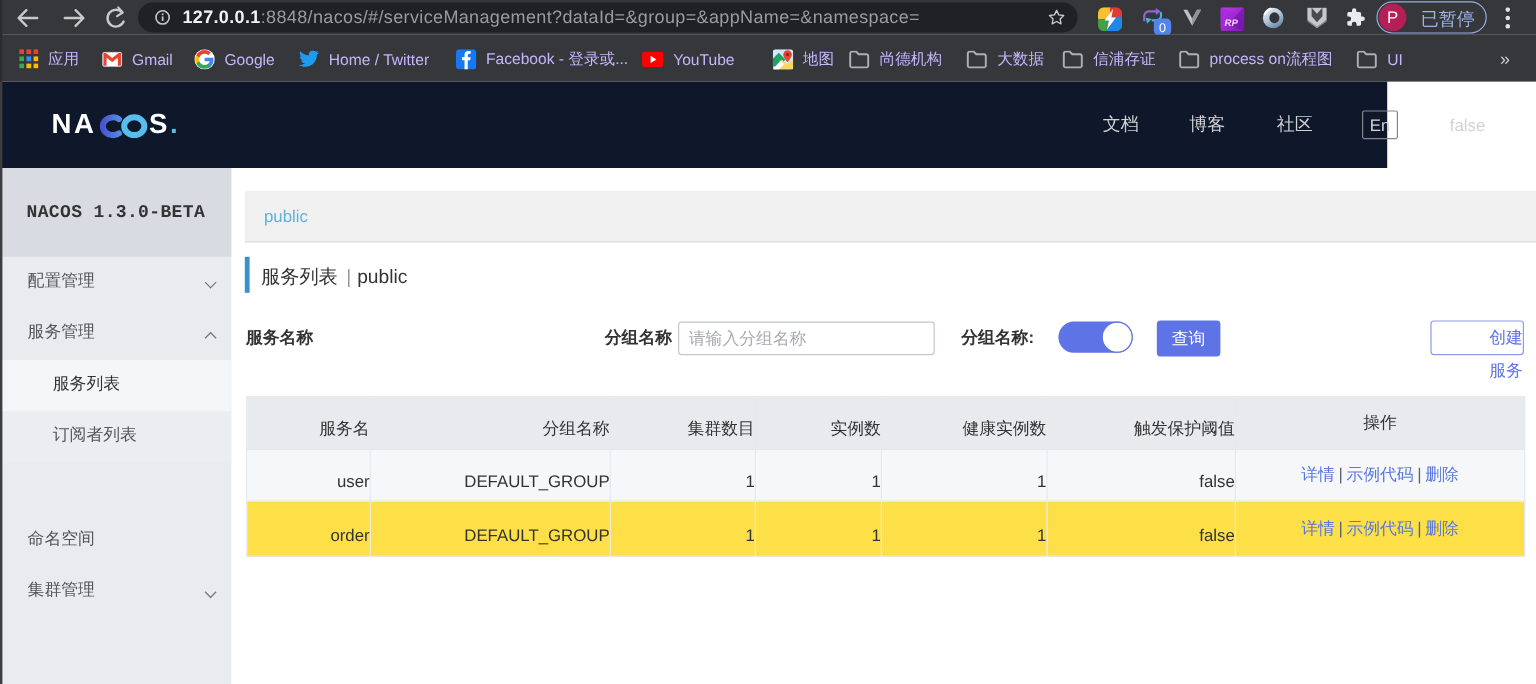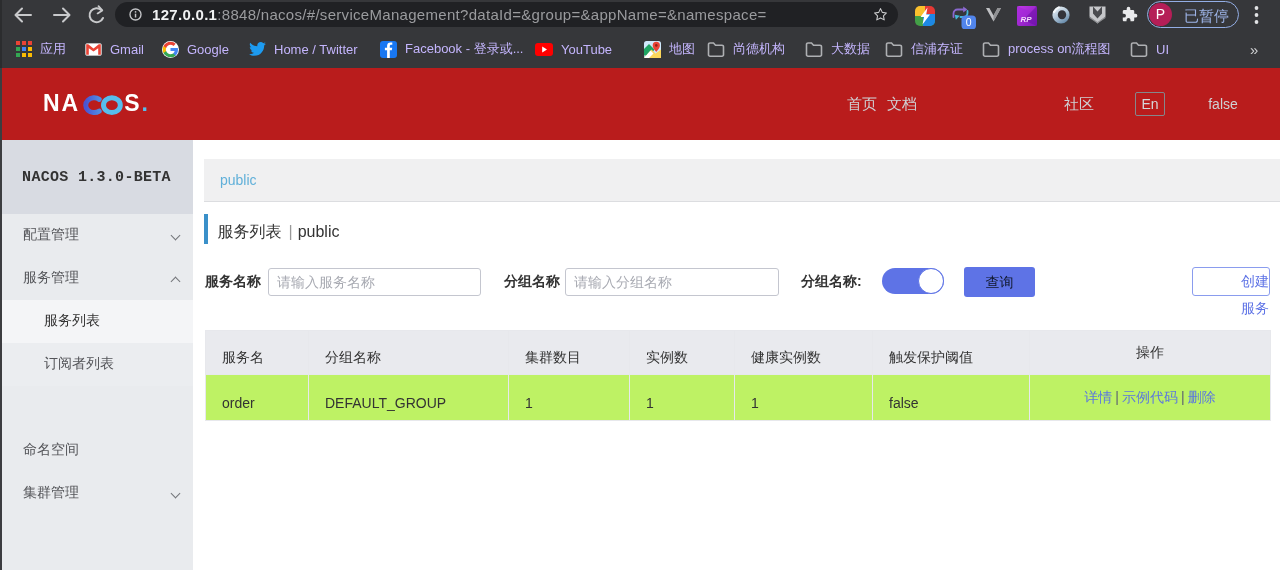--- a/index.html
+++ b/index.html
@@ -11,21 +11,21 @@
 #bookmarks { position:absolute; left:0; top:29px; width:1280px; height:39px; background:#36373a; }
 #navicons { position:absolute; top:3px; left:0; height:24px; color:#c8c9cb; }
 #pill { position:absolute; left:115px; top:2px; width:783px; height:25px; border-radius:13px; background:#202124; color:#9a9b9e; font-size:15px; line-height:25px; }
 #pill .url { position:absolute; left:37px; top:0; white-space:nowrap; letter-spacing:0.3px; }
 #pill .url b { color:#f1f2f3; font-weight:700;text-align:right; }
 .bm-item { position:absolute; top:10px; height:20px; display:flex; align-items:center; color:#c4b5fd; font-size:13px; white-space:nowrap; }
 .bm-item .ic { margin-right:8px; display:flex; }
 .ext { position:absolute; top:6px; }
 
 
-#nacos-header { position:absolute; left:0; top:68px; width:1280px; height:72px; background:#b91c1c; }
+#nacos-header { position:absolute; left:0; top:68px; width:1156px; height:72px; background:#0f172a; }
 #logo { position:absolute; left:43px; top:23px; height:24px; display:flex; align-items:center; color:#fff; font-weight:700; font-size:23px; letter-spacing:2px; }
 .nav-item { position:absolute; top:0; height:72px; line-height:72px; color:#cfd1d4; font-size:15px; text-align:center; }
 
 
 #sidebar { position:absolute; left:0; top:140px; width:193px; height:532px; background:#e9ebee;font-family:Liberation Mono, monospace; }
 #side-title { position:absolute; left:0; top:0; width:193px; height:74px; background:#d8dbe2; color:#333; font-weight:700; font-size:15px; display:flex; align-items:center; justify-content:center; letter-spacing:0.3px; }
 .mi { position:absolute; left:0; width:193px; height:43px; line-height:43px; font-size:14px; color:#545559; padding-left:23px; }
 .mi.sub { padding-left:44px; background:#ebedf0; }
 .mi.sel { background:#f4f5f7; color:#333; }
 .chev { position:absolute; right:14px; top:18px; width:8px; height:8px; }
@@ -40,28 +40,28 @@
 #pagetitle .bar { position:absolute; left:0; top:-4px; width:4px; height:30px; background:#3a90c9; }
 #pagetitle .txt { position:absolute; left:13.5px; top:0; line-height:28px; font-size:16px; color:#333; font-weight:500; white-space:nowrap; }
 #pagetitle .sep { color:#999; font-weight:400; padding:0 5px 0 7px; }
 
 #formrow { position:absolute; left:0; top:127px; width:1087px; height:30px; }
 .flabel { position:absolute; top:0; line-height:29px; font-size:14px; font-weight:700; color:#333; }
 .finput { position:absolute; top:1px; height:28px; border:1px solid #c4c6cf; border-radius:3px; background:#fff; font-size:14px; color:#333; padding-left:8px; font-family:"Liberation Sans",sans-serif; }
 .finput::placeholder { color:#a8aab2; opacity:1; }
 #toggle { position:absolute; left:689px; top:1px; width:62px; height:26px; border-radius:13px; background:#5e73e6; }
 #toggle .knob { position:absolute; right:0px; top:0px; width:26px; height:26px; border-radius:50%; background:#fff; border:1px solid #5e73e6; }
-#btn-query { position:absolute; left:771px; top:0; width:71px; height:30px; background:#5e73e6; border-radius:3px; color:#0f172a; font-size:14px; text-align:center; line-height:30px; }
+#btn-query { position:absolute; left:771px; top:0; width:53px; height:30px; background:#5e73e6; border-radius:3px; color:#ffffff; font-size:14px; text-align:center; line-height:30px; }
 #btn-create { position:absolute; left:999px; top:0; width:78px; height:29px; background:#fff; border:1px solid #8a9cee; border-radius:3px; color:#5e73e6; font-size:14px; text-align:center; line-height:27px;padding-left:48px; }
 
 table#svc { position:absolute; left:12px; top:190px; width:1065px; border-collapse:collapse; table-layout:fixed; font-size:14px; color:#333; }
-#svc th, #svc td { border:1px solid #e7e8ec; font-weight:400; text-align:left; padding:10px 0 0 16px; }
+#svc th, #svc td { border:1px solid #e7e8ec; font-weight:400; text-align:right; padding:10px 0 0 16px; }
 #svc thead tr { height:44px; background:#e9eaee; }
 #svc tbody tr.r1 { height:43px; background:#f6f7f9; }
-#svc tbody tr.r2 { height:46px; background:#bef264; }
+#svc tbody tr.r2 { height:46px; background:#fde047; }
 #svc th.op, #svc td.op { text-align:center; padding:0; }
 #svc a { color:#5b78de; text-decoration:none; } #svc td.op a.p { margin:0 3px; color:#5c6270; }
 
 #left-edge { position:absolute; left:0; top:0; width:2px; height:570px; background:#3c3d40; }
 </style>
 </head>
 <body>
 
 <div id="topbar">
   <svg id="navicons" width="150" height="24" viewBox="0 0 150 24">
@@ -250,22 +250,22 @@
             <stop offset="0" stop-color="#4a55d2"></stop>
             <stop offset="1" stop-color="#4f8ae2"></stop>
           </linearGradient>
         </defs>
       <path d="M17.2 5.3 A8.4 7.4 0 1 0 17.2 17.1" fill="none" stroke="url(#lg1)" stroke-width="5" stroke-linecap="round"></path>
       <ellipse cx="29.9" cy="11.2" rx="8.4" ry="7.4" fill="none" stroke="#57bdec" stroke-width="5"></ellipse>
     </svg>
     <span>S</span>
       <span style="color:#57bdec">.</span>
   </div>
-  <div class="nav-item" style="left:840px;width:44px">首页</div>
-  <div class="nav-item" style="left:880px;width:44px">文档</div>
+  <div class="nav-item" style="left:912px;width:44px">文档</div>
+  <div class="nav-item" style="left:984px;width:44px">博客</div>
   <div class="nav-item" style="left:1057px;width:44px">社区</div>
   <div class="nav-item" style="left:1135px;width:30px;top:24px;height:24px;line-height:22px;border:1px solid #85878b;border-radius:2px;font-size:14px;color:#d6d7d9">En</div>
   <div class="nav-item" style="left:1203px;width:40px;font-size:14px">false</div>
 </div>
 
 <div id="sidebar">
   <div id="side-title">NACOS 1.3.0-BETA</div>
   <div class="mi" style="top:117px">服务管理<span class="chev up"></span></div>
   <div class="mi" style="top:74px">配置管理<span class="chev"></span></div>
   <div class="mi sub sel" style="top:160px">服务列表</div>
@@ -277,21 +277,20 @@
 <div id="main">
   <div id="tabbar">
       <span class="tab">public</span>
     </div>
   <div id="pagetitle">
     <span class="bar"></span>
     <span class="txt">服务列表<span class="sep">|</span>public</span>
   </div>
   <div id="formrow">
     <span class="flabel" style="left:12px">服务名称</span>
-    <input class="finput" style="left: 75px; width: 213px;" placeholder="请输入服务名称">
     <span class="flabel" style="left:311px">分组名称</span>
     <input class="finput" style="left: 372px; width: 214px;" placeholder="请输入分组名称">
     <span class="flabel" style="left:608px">分组名称:</span>
     <div id="toggle">
         <span class="knob"></span>
       </div>
     <div id="btn-query">查询</div>
     <div id="btn-create">创建服务</div>
   </div>
   <table id="svc">
@@ -309,20 +308,29 @@
           <th>服务名</th>
           <th>分组名称</th>
           <th>集群数目</th>
           <th>实例数</th>
           <th>健康实例数</th>
           <th>触发保护阈值</th>
           <th class="op">操作</th>
         </tr>
     </thead>
     <tbody>
+      <tr class="r1">
+          <td>user</td>
+          <td>DEFAULT_GROUP</td>
+          <td>1</td>
+          <td>1</td>
+          <td>1</td>
+          <td>false</td>
+          <td class="op"><a>详情</a><a class="p">|</a><a>示例代码</a><a class="p">|</a><a>删除</a></td>
+        </tr>
       <tr class="r2">
           <td>order</td>
           <td>DEFAULT_GROUP</td>
           <td>1</td>
           <td>1</td>
           <td>1</td>
           <td>false</td>
           <td class="op"><a>详情</a><a class="p">|</a><a>示例代码</a><a class="p">|</a><a>删除</a></td>
         </tr>
     </tbody>

